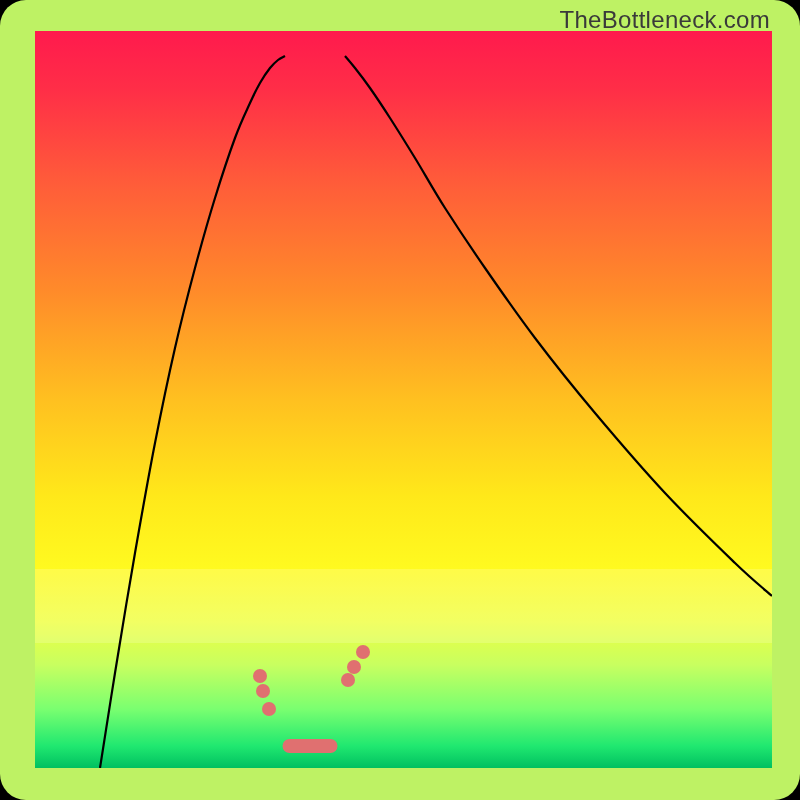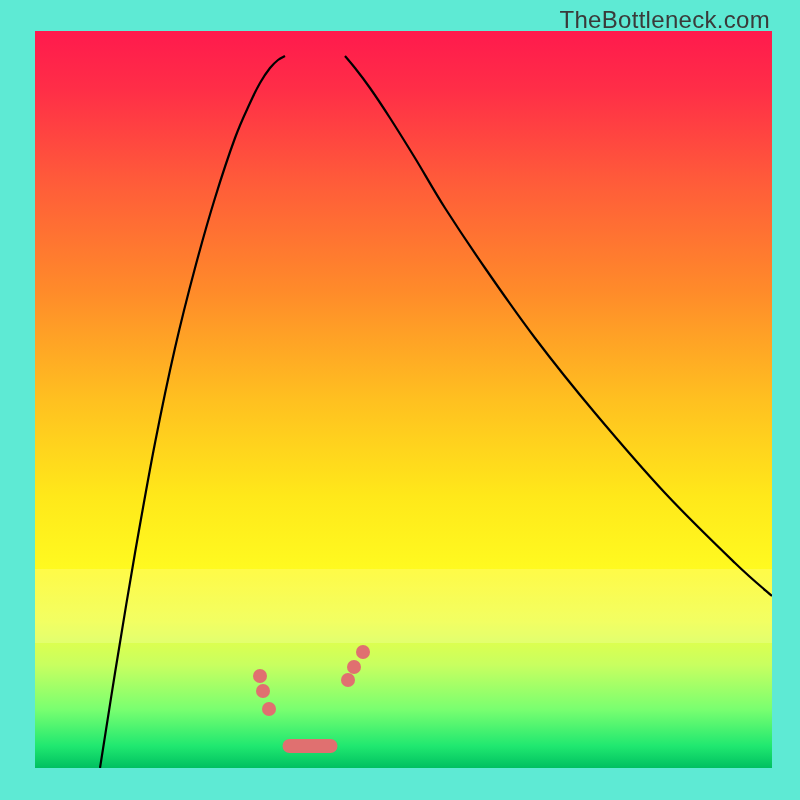--- a/index.html
+++ b/index.html
@@ -1,17 +1,17 @@
 <!DOCTYPE html>
 <html><head>
 <meta charset="utf-8">
 <style>
   * { margin: 0; padding: 0; box-sizing: border-box; }
   html, body { width: 800px; height: 800px; background: #000; overflow: hidden; font-family: Arial, sans-serif; }
-  .frame { position: absolute; left: 0; top: 0; width: 800px; height: 800px; background: #5eead4; }
+  .frame { position: absolute; left: 0; top: 0; width: 800px; height: 800px; background: #bef264; border-radius: 26px; }
   .plot { position: absolute; left: 35px; top: 31px; width: 737px; height: 737px; }
   .gradient { position: absolute; left: 0; top: 0; width: 100%; height: 100%;
     background: linear-gradient(to bottom,
       #ff1a4d 0%,
       #ff2e47 8%,
       #ff5a3a 20%,
       #ff8a2a 35%,
       #ffc020 50%,
       #ffe81a 63%,
       #fffa20 73%,

